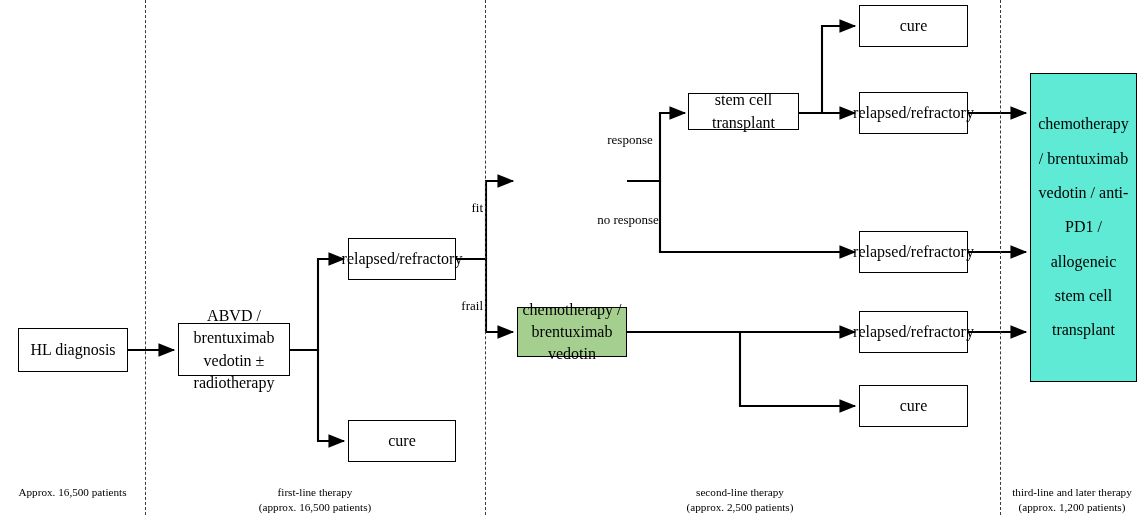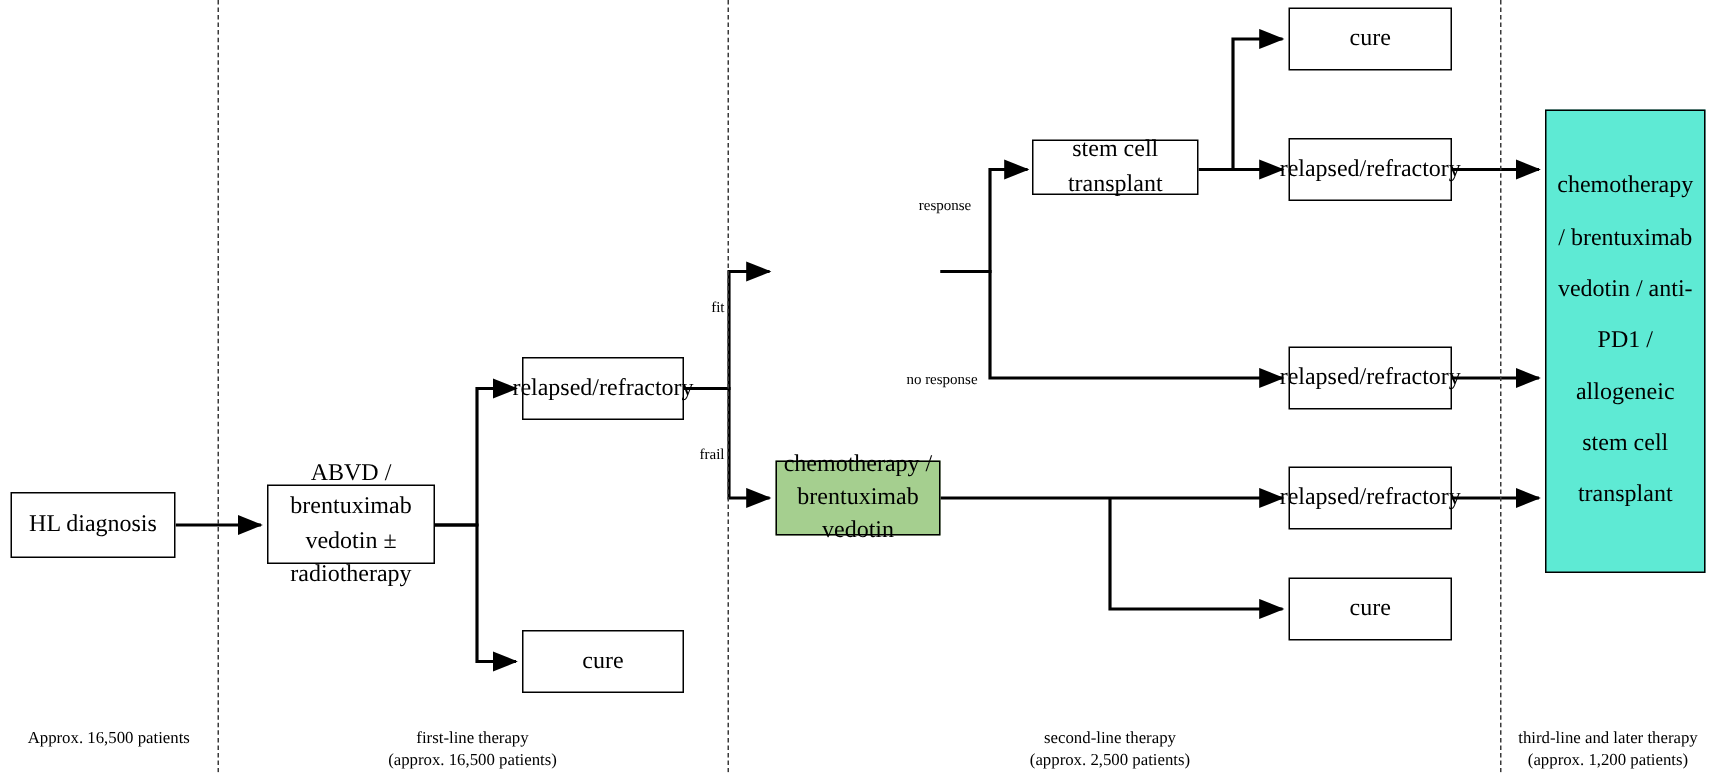--- a/index.html
+++ b/index.html
@@ -38,21 +38,21 @@
     line-height: 1.38;
     color: #000000;
     padding: 2px 3px;
     z-index: 2;
   }
   .node.green { background: #a5cf8f; }
   .node.blue  { background: #5eead4; }
   .node.tall  { line-height: 2.15; }
   .edge-label {
     position: absolute;
-    font-size: 10px;
+    font-size: 13px;
     line-height: 1.25;
     color: #000000;
     text-align: center;
     white-space: nowrap;
     z-index: 3;
   }
   .phase-label {
     position: absolute;
     font-size: 11.2px;
     line-height: 1.32;
@@ -110,21 +110,21 @@
       <path d="M740,332 L740,406 L855,406"></path>
 
       <path d="M968,332 L1026,332"></path>
     </g>
   </svg>
 
   <div class="divider" style="left:145px;"></div>
   <div class="divider" style="left:485px;"></div>
   <div class="divider" style="left:1000px;"></div>
 
-  <div class="node" style="left:7px; top:328px; width:110px; height:44px;">HL diagnosis</div>
+  <div class="node" style="left:18px; top:328px; width:110px; height:44px;">HL diagnosis</div>
 
   <div class="node" style="left:178px; top:323px; width:112px; height:53px;">ABVD / brentuximab vedotin ± radiotherapy</div>
 
   <div class="node" style="left:348px; top:238px; width:108px; height:42px;">relapsed/refractory</div>
 
   <div class="node" style="left:348px; top:420px; width:108px; height:42px;">cure</div>
 
 
   <div class="node green" style="left:517px; top:307px; width:110px; height:50px;">chemotherapy / brentuximab vedotin</div>
 
@@ -141,21 +141,21 @@
   <div class="node" style="left:859px; top:385px; width:109px; height:42px;">cure</div>
 
   <div class="node blue tall" style="left:1030px; top:73px; width:107px; height:309px;">chemotherapy / brentuximab vedotin / anti-PD1 / allogeneic stem cell transplant</div>
 
   <div class="edge-label" style="left:455px; top:200px; width:28px; text-align:right;">fit</div>
 
   <div class="edge-label" style="left:446px; top:298px; width:37px; text-align:right;">frail</div>
 
   <div class="edge-label" style="left:600px; top:132px; width:60px; text-align:center;">response</div>
 
-  <div class="edge-label" style="left:597px; top:212px; width:62px; text-align:center;margin-top:36px;">no response</div>
+  <div class="edge-label" style="left:597px; top:212px; width:62px; text-align:center;">no response</div>
 
   <div class="phase-label" style="left:0px; top:485px; width:145px; text-align:center;">Approx. 16,500 patients</div>
 
   <div class="phase-label" style="left:200px; top:485px; width:230px; text-align:center;">first-line therapy</div>
   <div class="phase-label" style="left:200px; top:500px; width:230px; text-align:center;">(approx. 16,500 patients)</div>
 
   <div class="phase-label" style="left:625px; top:485px; width:230px; text-align:center;">second-line therapy</div>
   <div class="phase-label" style="left:625px; top:500px; width:230px; text-align:center;">(approx. 2,500 patients)</div>
 
   <div class="phase-label" style="left:1001px; top:485px; width:142px; text-align:center;">third-line and later therapy</div>

